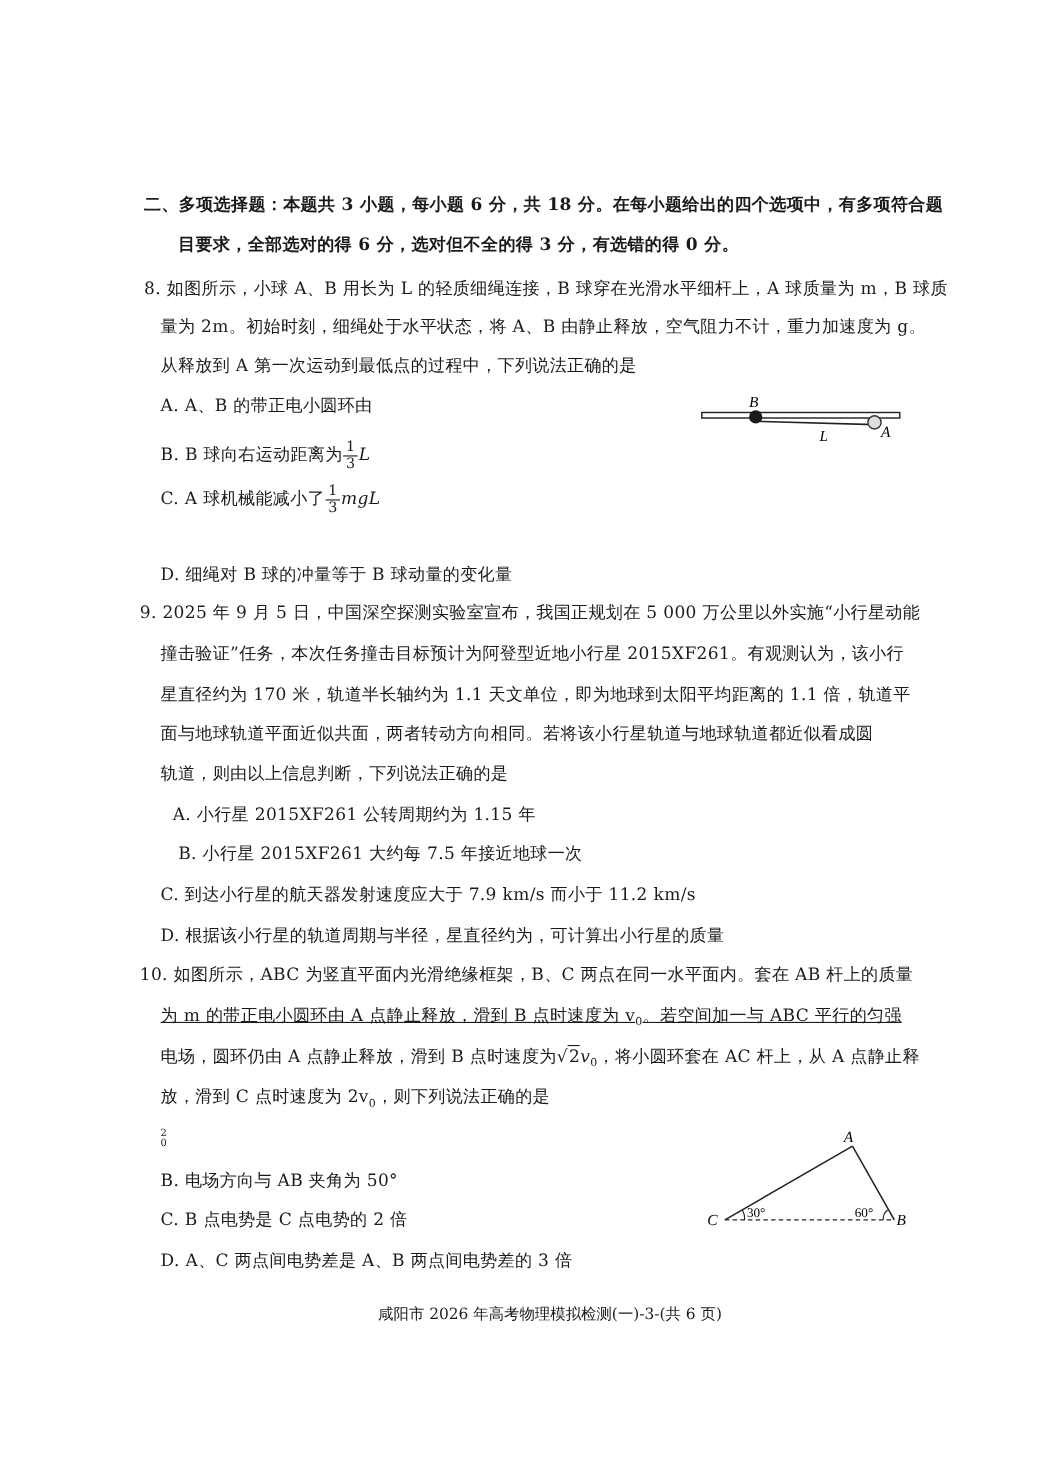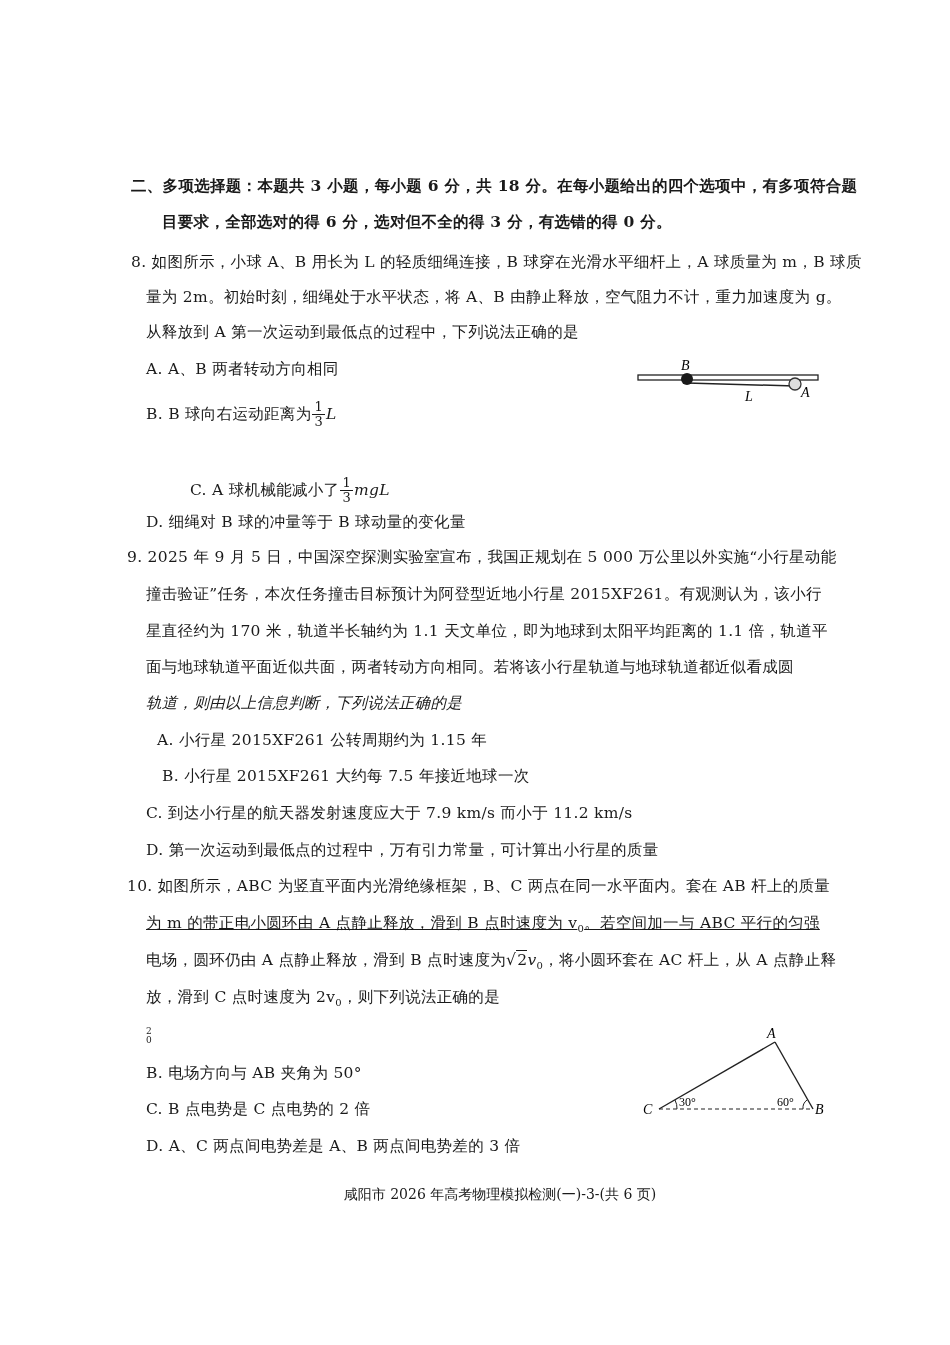--- a/index.html
+++ b/index.html
@@ -19,49 +19,49 @@
 </head>
 <body>
 
 <div class="line bold" style="top:176px;left:131px;">二、多项选择题：本题共 3 小题，每小题 6 分，共 18 分。在每小题给出的四个选项中，有多项符合题</div>
 <div class="line bold" style="top:212px;left:162px;">目要求，全部选对的得 6 分，选对但不全的得 3 分，有选错的得 0 分。</div>
 
 <div class="line" style="top:252px;left:131px;">8. 如图所示，小球 A、B 用长为 L 的轻质细绳连接，B 球穿在光滑水平细杆上，A 球质量为 m，B 球质</div>
 <div class="line" style="top:287px;left:146px;">量为 2m。初始时刻，细绳处于水平状态，将 A、B 由静止释放，空气阻力不计，重力加速度为 g。</div>
 <div class="line" style="top:322px;left:146px;">从释放到 A 第一次运动到最低点的过程中，下列说法正确的是</div>
 
-<div class="line" style="top:359px;left:146px;">A. A、B 两者转动方向相同</div>
+<div class="line" style="top:359px;left:146px;">A. A、B 的带正电小圆环由</div>
 <div class="line" style="top:400px;left:146px;">
   <span>B. B 球向右运动距离为</span><span class="frac"><span class="num">1</span><span>3</span></span><i>L</i>
 </div>
-<div class="line" style="top:476px;left:146px;margin-left:44px;">
+<div class="line" style="top:440px;left:146px;">
   <span>C. A 球机械能减小了</span><span class="frac"><span class="num">1</span><span>3</span></span><i>mgL</i>
 </div>
 <div class="line" style="top:512px;left:146px;">D. 细绳对 B 球的冲量等于 B 球动量的变化量</div>
 
 <svg style="position:absolute;left:635px;top:355px;" width="190" height="50">
   <rect x="3" y="20" width="180" height="5" fill="#fff" stroke="#222" stroke-width="1.3"></rect>
   <line x1="52" y1="28" x2="160" y2="31" stroke="#222" stroke-width="1.5"></line>
   <circle cx="52" cy="24" r="6" fill="#1a1a1a"></circle>
   <circle cx="160" cy="29" r="6" fill="#ddd" stroke="#333" stroke-width="1.3"></circle>
   <text x="46" y="15" font-size="14" font-style="italic">B</text>
   <text x="166" y="42" font-size="14" font-style="italic">A</text>
   <text x="110" y="46" font-size="14" font-style="italic">L</text>
 </svg>
 
 <div class="line" style="top:547px;left:127px;">9. 2025 年 9 月 5 日，中国深空探测实验室宣布，我国正规划在 5 000 万公里以外实施“小行星动能</div>
 <div class="line" style="top:584px;left:146px;">撞击验证”任务，本次任务撞击目标预计为阿登型近地小行星 2015XF261。有观测认为，该小行</div>
 <div class="line" style="top:621px;left:146px;">星直径约为 170 米，轨道半长轴约为 1.1 天文单位，即为地球到太阳平均距离的 1.1 倍，轨道平</div>
 <div class="line" style="top:657px;left:146px;">面与地球轨道平面近似共面，两者转动方向相同。若将该小行星轨道与地球轨道都近似看成圆</div>
-<div class="line" style="top:693px;left:146px;font-style:italic;">轨道，则由以上信息判断，下列说法正确的是</div>
+<div class="line" style="top:693px;left:146px;">轨道，则由以上信息判断，下列说法正确的是</div>
 
 <div class="line" style="top:730px;left:146px;margin-left:11px;">A. 小行星 2015XF261 公转周期约为 1.15 年</div>
 <div class="line" style="top:766px;left:146px;margin-left:16px;">B. 小行星 2015XF261 大约每 7.5 年接近地球一次</div>
 <div class="line" style="top:803px;left:146px;">C. 到达小行星的航天器发射速度应大于 7.9 km/s 而小于 11.2 km/s</div>
-<div class="line" style="top:840px;left:146px;">D. 第一次运动到最低点的过程中，万有引力常量，可计算出小行星的质量</div>
+<div class="line" style="top:840px;left:146px;">D. 根据该小行星的轨道周期与半径，星直径约为，可计算出小行星的质量</div>
 
 <div class="line" style="top:876px;left:127px;">10. 如图所示，ABC 为竖直平面内光滑绝缘框架，B、C 两点在同一水平面内。套在 AB 杆上的质量</div>
 <div class="line" style="top:913px;left:146px;text-decoration:underline;">
   <span>为 m 的带正电小圆环由 A 点静止释放，滑到 B 点时速度为 v</span><sub>0</sub><span>。若空间加一与 ABC 平行的匀强</span>
 </div>
 <div class="line" style="top:950px;left:146px;">
   <span>电场，圆环仍由 A 点静止释放，滑到 B 点时速度为</span>√<span class="sqrt">2</span><i>v</i><sub>0</sub><span>，将小圆环套在 AC 杆上，从 A 点静止释</span>
 </div>
 <div class="line" style="top:987px;left:146px;">
   <span>放，滑到 C 点时速度为 2v</span><sub>0</sub><span>，则下列说法正确的是</span>

